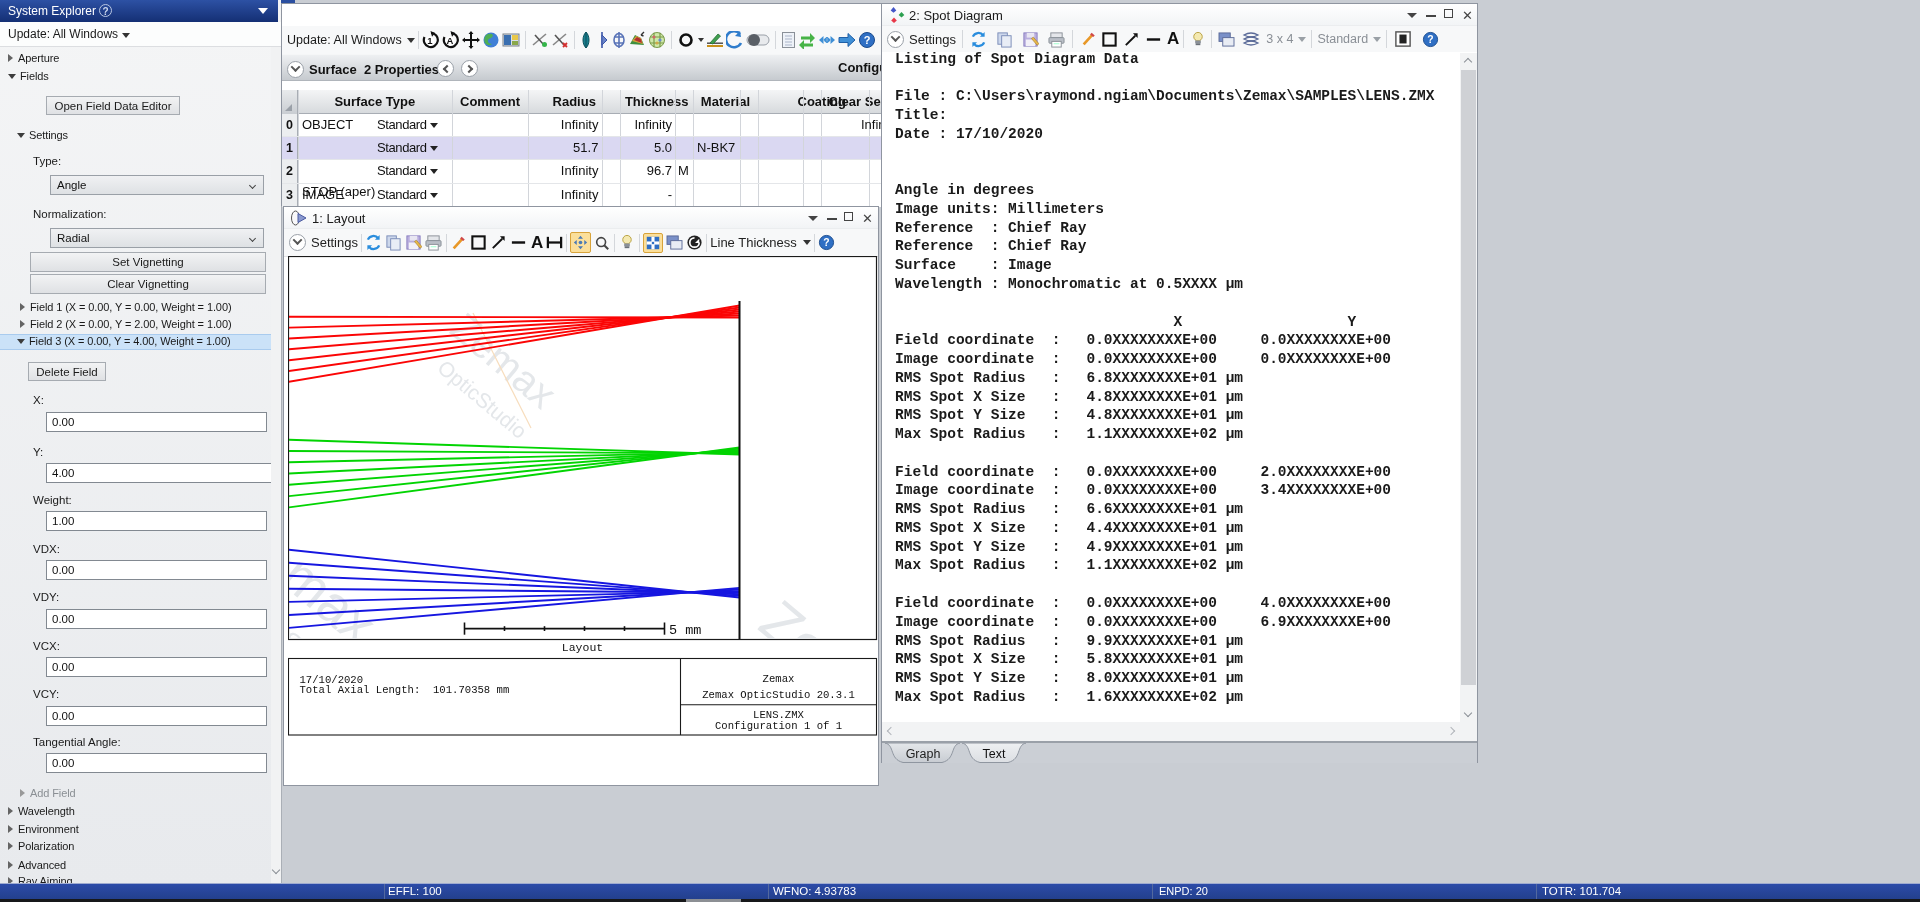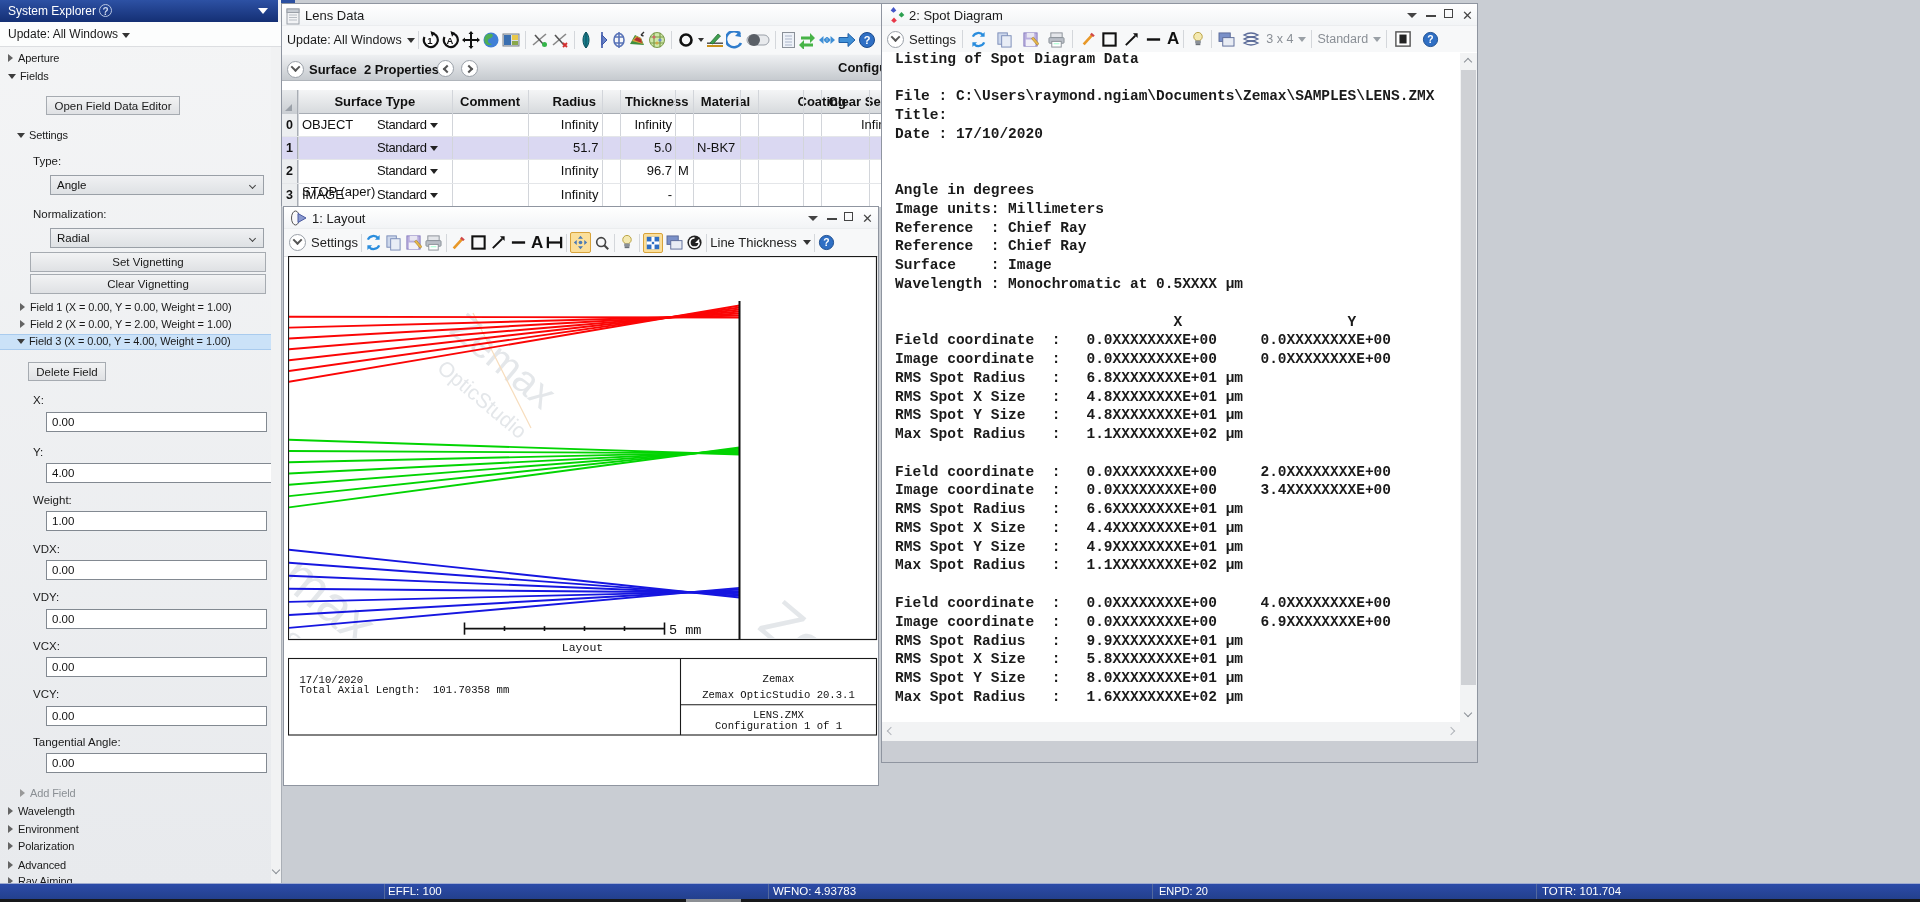--- a/index.html
+++ b/index.html
@@ -130,30 +130,20 @@
       <span style="margin-left:5px;">Ray Aiming</span>
     </div>
 
   <div class="abs" style="left:271px;top:47px;width:10px;height:837px;background:#f1f2f3;">
     <div class="abs" style="left:2px;top:820px;width:6px;height:6px;border-right:1.5px solid #8a8f96;border-bottom:1.5px solid #8a8f96;transform:rotate(45deg);"></div>
   </div>
 </div>
 
 <div class="abs" style="left:281px;top:0;width:14px;height:3px;background:#2b4fa0;z-index:5;"></div>
 <div class="win" id="lensdata" style="left:281px;top:3px;width:600px;height:203px;border-bottom:none;border-right:none;">
-  <div class="titlebar">
-    <svg class="abs" style="left:4px;top:4px;" width="15" height="17" viewBox="0 0 15 17">
-        <rect x="1" y="1" width="12" height="15" fill="#f2f3f5" stroke="#9aa0a8"></rect>
-        <rect x="1" y="1" width="12" height="3.5" fill="#c7ccd3" stroke="#9aa0a8"></rect>
-        <line x1="3" y1="7" x2="11" y2="7" stroke="#b8bdc4"></line>
-        <line x1="3" y1="9.5" x2="11" y2="9.5" stroke="#b8bdc4"></line>
-        <line x1="3" y1="12" x2="11" y2="12" stroke="#b8bdc4"></line>
-      </svg>
-    <span class="titletext" style="left:23px;">Lens Data</span>
-  </div>
 
   <div class="toolbar" style="top:22px;height:29px;">
     <span style="font-size:12.5px;color:#1a1a1a;margin-left:5px;">Update: All Windows</span>
     <span style="width:0;height:0;border-left:4px solid transparent;border-right:4px solid transparent;border-top:5px solid #333;margin-left:5px;"></span>
     <span class="tsep" style="margin:0 3px;"></span>
     <span class="ico">
         <svg width="18" height="18" viewBox="0 0 18 18">
           <path d="M9 2 A7 7 0 1 1 2.5 6" fill="none" stroke="#111" stroke-width="2.2"></path>
           <path d="M9 0 l4 3 -4 3z" fill="#111" transform="rotate(-15 9 2)"></path>
           <circle cx="8" cy="10" r="4.4" fill="#fff"></circle>
@@ -750,20 +740,39 @@
     <div class="abs" style="left:5px;top:6px;width:6px;height:6px;border-left:1.5px solid #8a8f96;border-top:1.5px solid #8a8f96;transform:rotate(45deg);"></div>
     <div class="abs" style="left:1px;top:17px;width:15px;height:615px;background:#cfd1d5;"></div>
     <div class="abs" style="left:5px;top:657px;width:6px;height:6px;border-right:1.5px solid #8a8f96;border-bottom:1.5px solid #8a8f96;transform:rotate(45deg);"></div>
   </div>
 
   <div class="abs" style="left:0;top:718px;width:595px;height:19px;background:#f2f3f4;">
     <div class="abs" style="left:6px;top:6px;width:6px;height:6px;border-left:1.5px solid #b0b4ba;border-bottom:1.5px solid #b0b4ba;transform:rotate(45deg);"></div>
     <div class="abs" style="right:23px;top:6px;width:6px;height:6px;border-right:1.5px solid #b0b4ba;border-top:1.5px solid #b0b4ba;transform:rotate(45deg);"></div>
   </div>
 
+  <div class="abs" style="left:0;top:737px;width:595px;height:22px;background:#cbcfd5;border-top:2px solid #9aa0a8;">
+    <svg width="595" height="21" style="position:absolute;left:0;top:0;">
+      <defs>
+        <linearGradient id="tabg" x1="0" y1="0" x2="0" y2="1">
+          <stop offset="0" stop-color="#e4e7ea"></stop>
+            <stop offset="1" stop-color="#c8ccd2"></stop>
+        </linearGradient>
+        <linearGradient id="tabt" x1="0" y1="0" x2="0" y2="1">
+          <stop offset="0" stop-color="#eef0f2"></stop>
+            <stop offset="1" stop-color="#dcdfe3"></stop>
+        </linearGradient>
+      </defs>
+
+      <path d="M3,0 C13,2 7,16 21,19.5 L60,19.5 C74,16 68,2 78,0 Z" fill="url(#tabg)" stroke="#8f96a0" stroke-width="1"></path>
+      <path d="M80,0 C90,2 84,16 98,19.5 L126,19.5 C140,16 134,2 144,0 Z" fill="url(#tabt)" stroke="#8f96a0" stroke-width="1"></path>
+      <text x="41" y="14.5" text-anchor="middle" font-size="12.5" fill="#222" font-family="'Liberation Sans',sans-serif">Graph</text>
+      <text x="112" y="14.5" text-anchor="middle" font-size="12.5" fill="#111" font-family="'Liberation Sans',sans-serif">Text</text>
+    </svg>
+  </div>
 </div>
 
 <div class="abs" style="left:0;top:884px;width:1920px;height:15px;background:linear-gradient(#2c4ba8,#23408d);border-top:1px solid #9fabd0;box-sizing:content-box;margin-top:-1px;">
   <div class="abs" style="left:384px;top:0;width:1px;height:15px;background:#53699f;"></div>
   <div class="abs" style="left:768px;top:0;width:1px;height:15px;background:#53699f;"></div>
   <div class="abs" style="left:1152px;top:0;width:1px;height:15px;background:#53699f;"></div>
   <div class="abs" style="left:1536px;top:0;width:1px;height:15px;background:#53699f;"></div>
   <span class="abs" style="left:388px;top:1px;font-size:11.5px;color:#fff;">EFFL: 100</span>
   <span class="abs" style="left:773px;top:1px;font-size:11.5px;color:#fff;">WFNO: 4.93783</span>
   <span class="abs" style="left:1159px;top:1px;font-size:11px;color:#fff;">ENPD: 20</span>

